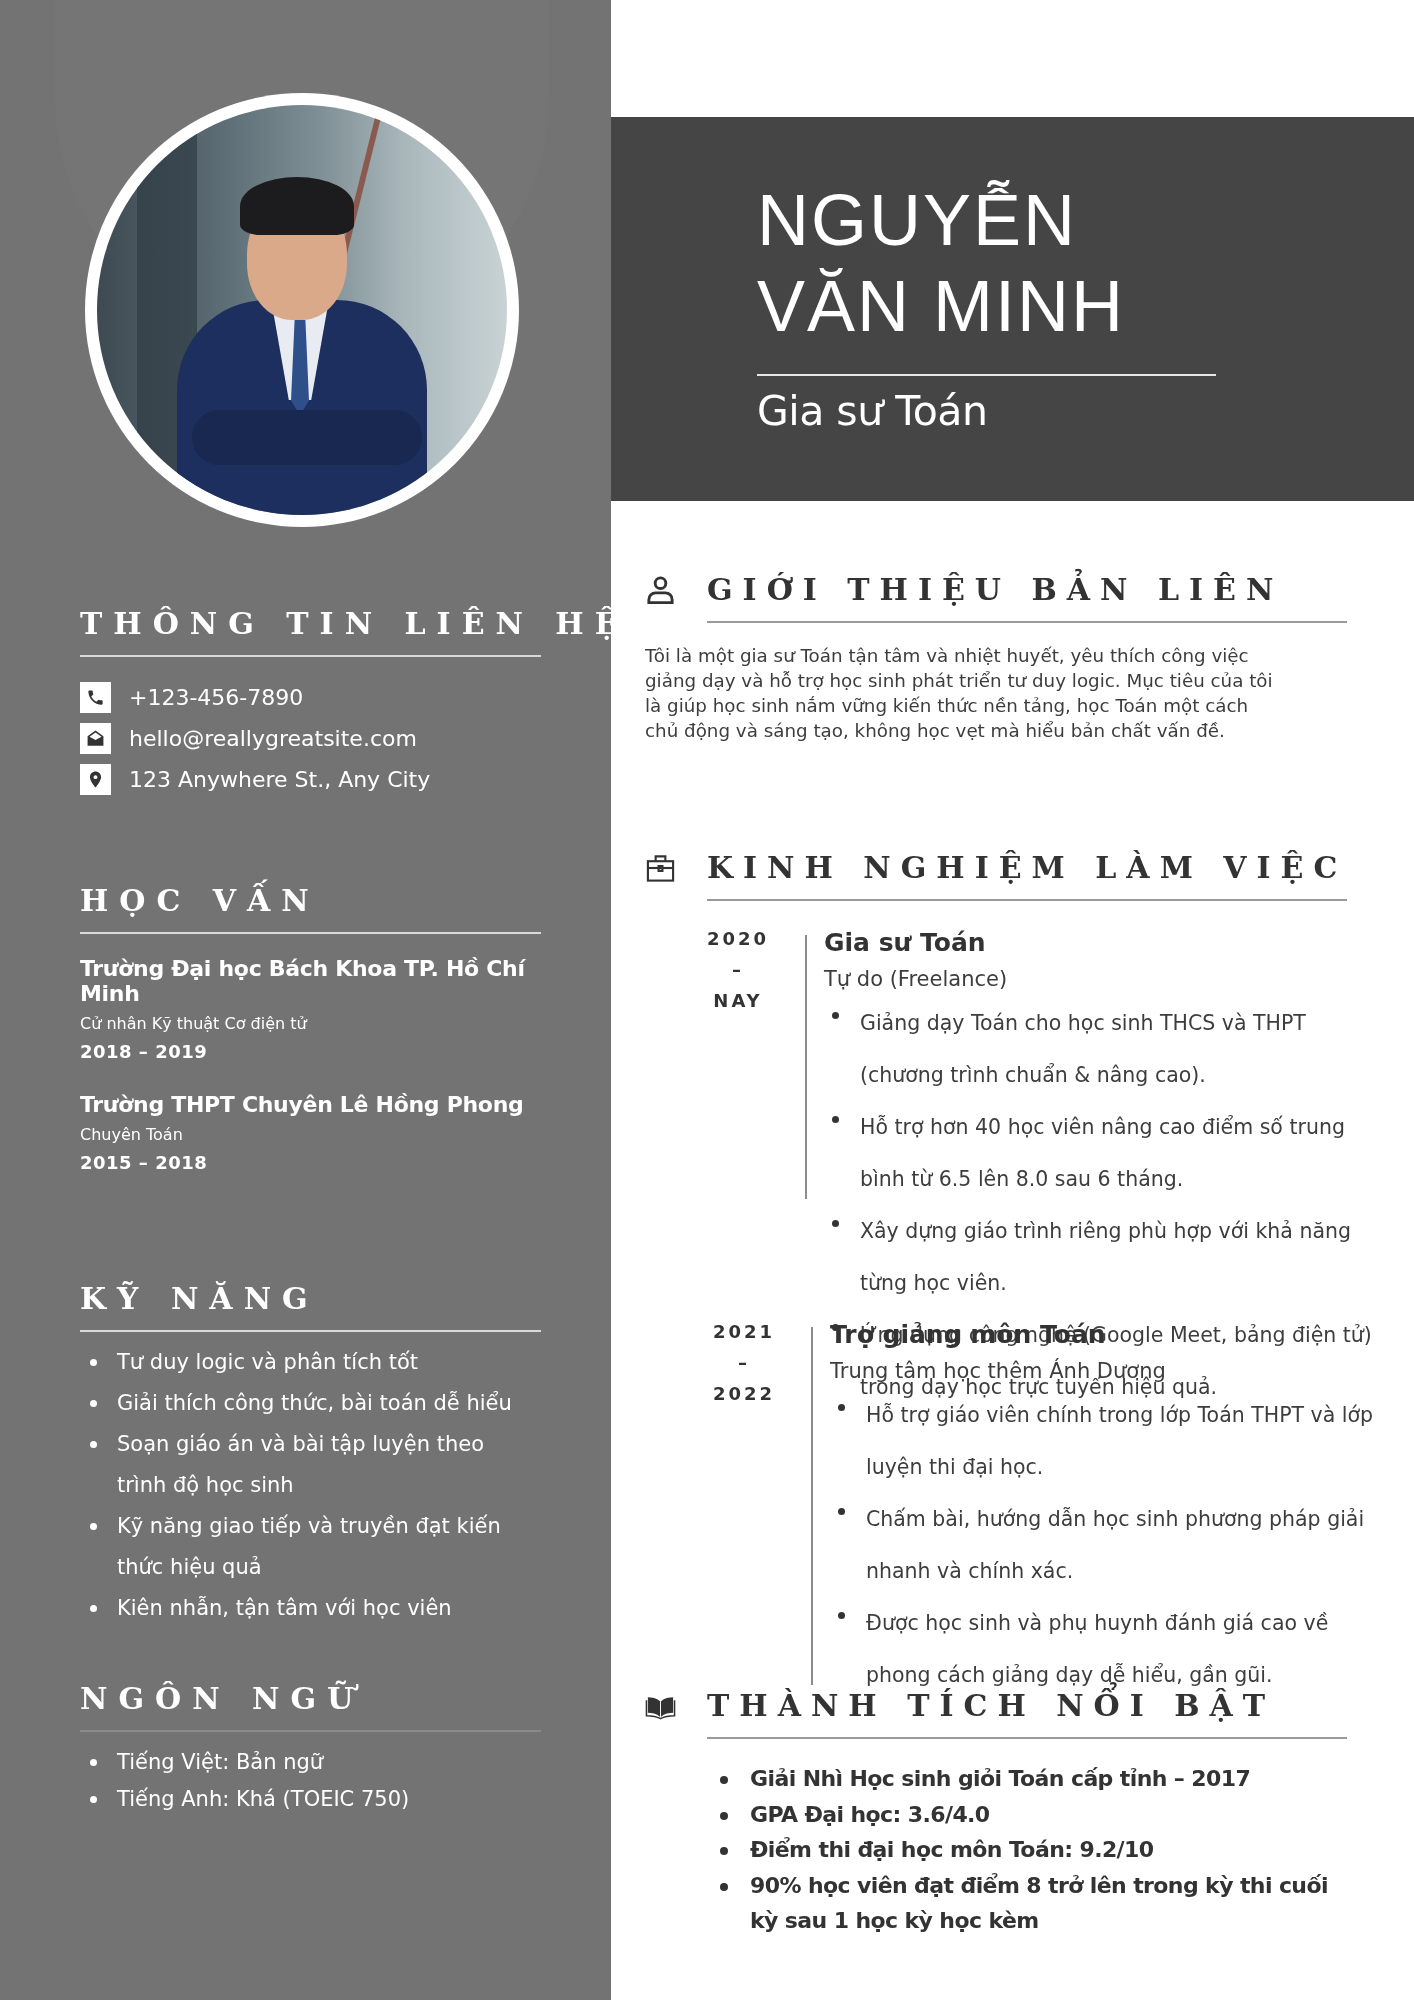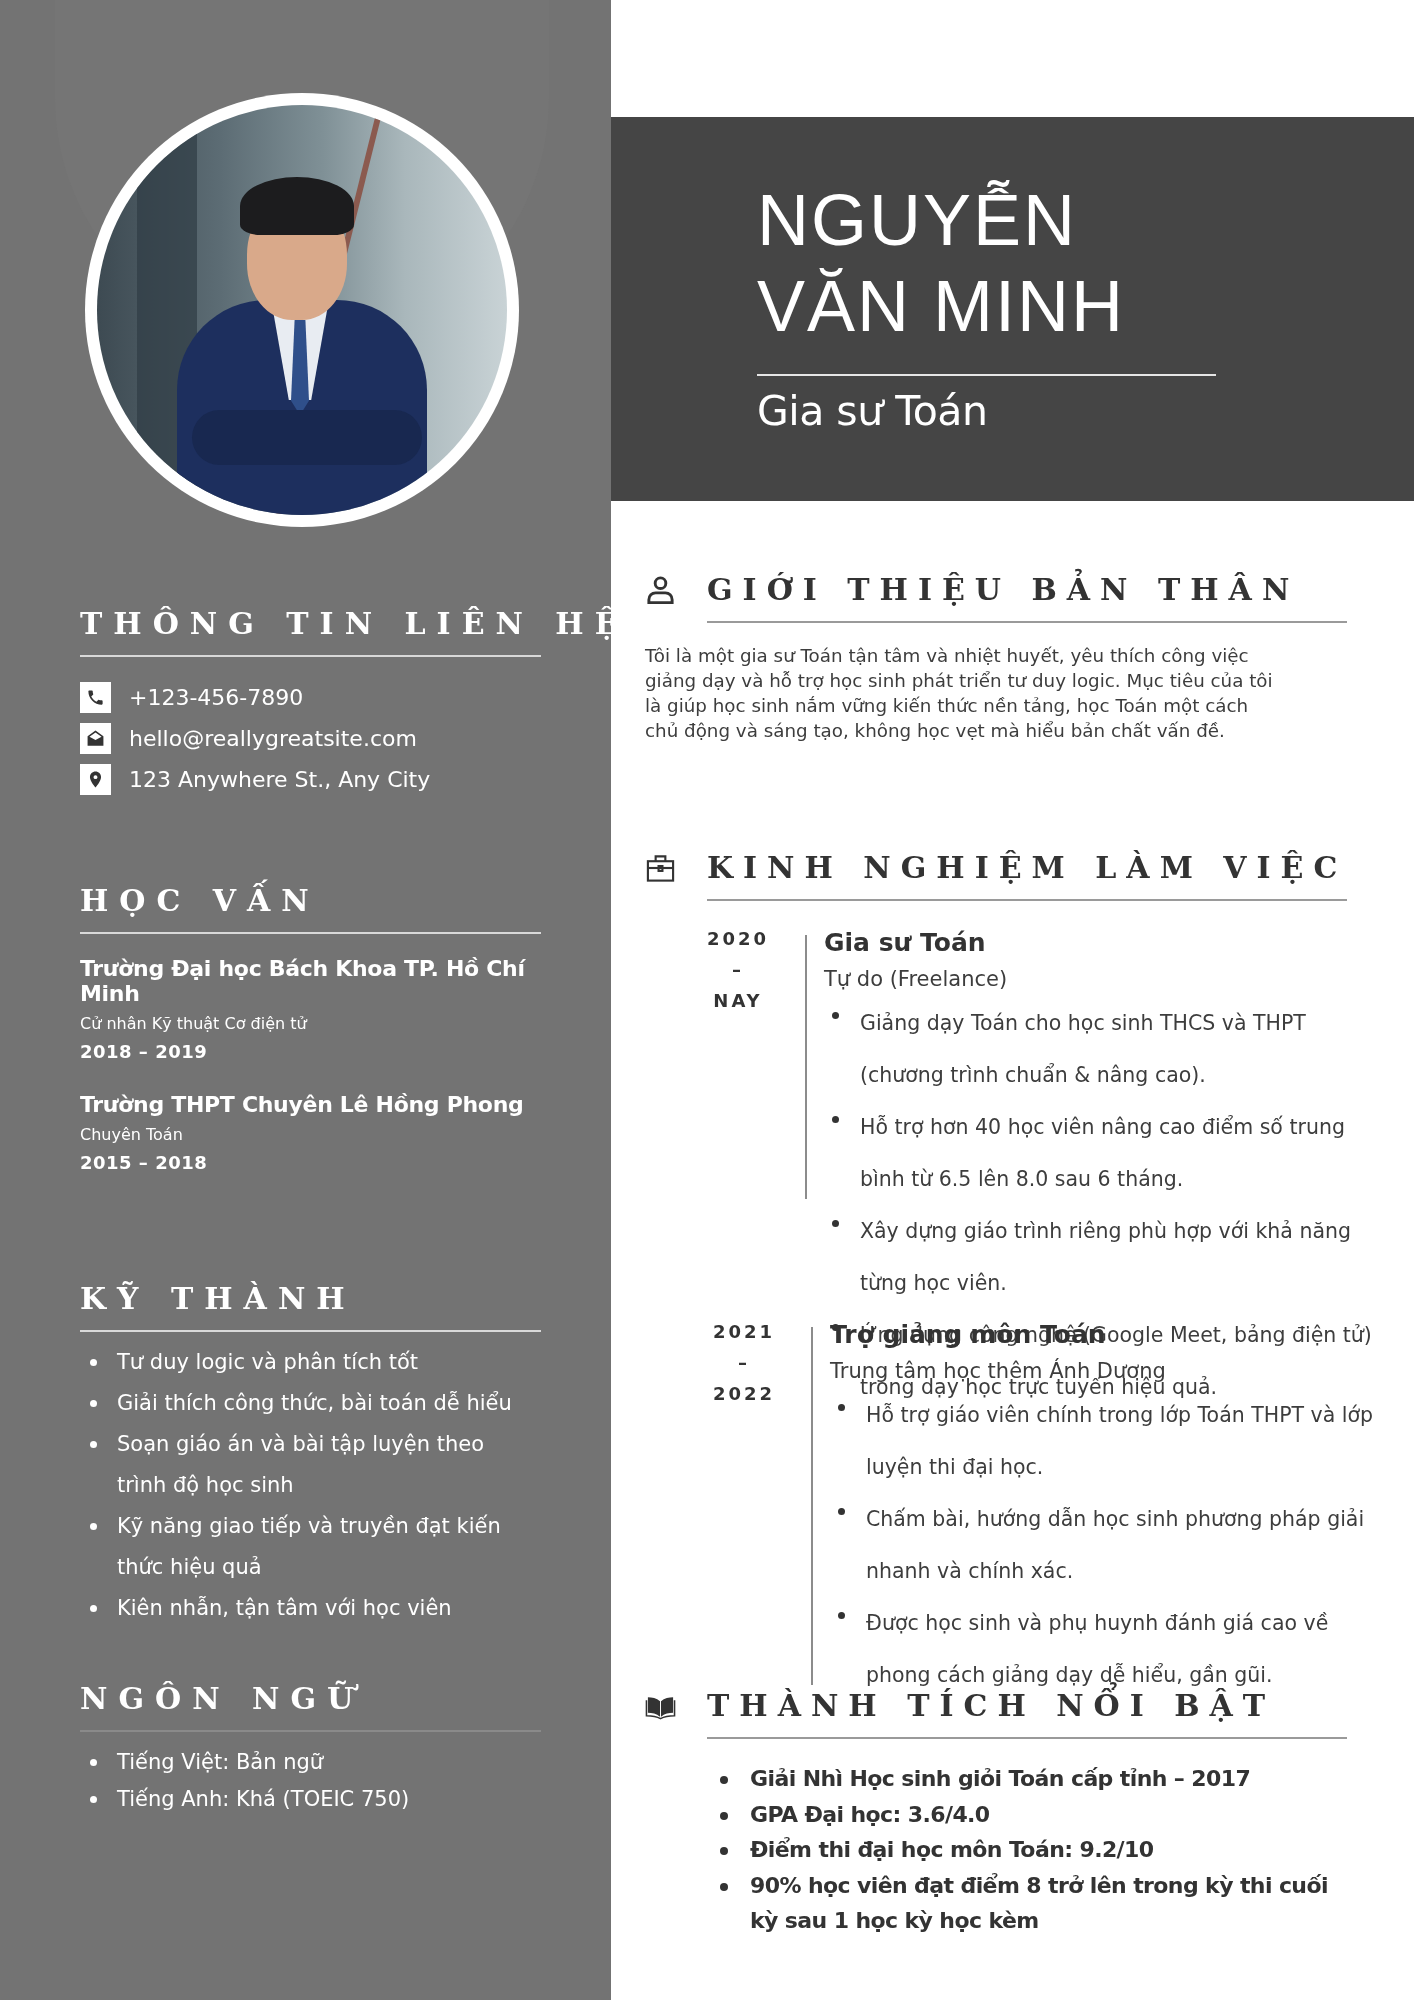--- a/index.html
+++ b/index.html
@@ -137,21 +137,21 @@
       <div class="edu-years">2018 – 2019</div>
     </div>
     <div class="edu-item" style="margin-top:30px">
       <div class="edu-school">Trường THPT Chuyên Lê Hồng Phong</div>
       <div class="edu-degree">Chuyên Toán</div>
       <div class="edu-years">2015 – 2018</div>
     </div>
   </section>
 
   <section class="side-section" style="top:1281px">
-    <h2 class="side-heading">KỸ THÀNH</h2>
+    <h2 class="side-heading">KỸ NĂNG</h2>
     <div class="side-rule"></div>
     <ul class="side-list" style="margin-top:10px">
       <li>Tư duy logic và phân tích tốt</li>
       <li>Giải thích công thức, bài toán dễ hiểu</li>
       <li style="width:430px">Soạn giáo án và bài tập luyện theo trình độ học sinh</li>
       <li style="width:430px">Kỹ năng giao tiếp và truyền đạt kiến thức hiệu quả</li>
       <li>Kiên nhẫn, tận tâm với học viên</li>
     </ul>
   </section>
 
@@ -175,21 +175,21 @@
 </header>
 
 <section class="main-section" style="top:572px">
   <div class="main-head">
     <span class="main-icon">
       <svg viewBox="0 0 32 32" fill="none" stroke="#333" stroke-width="3">
           <circle cx="16" cy="9" r="5.5"></circle>
           <path d="M4 29v-3c0-4 3-7 7-7h10c4 0 7 3 7 7v3z"></path>
         </svg>
     </span>
-    <h2 class="main-heading">GIỚI THIỆU BẢN THÂN</h2>
+    <h2 class="main-heading">GIỚI THIỆU BẢN LIÊN</h2>
   </div>
   <div class="main-rule"></div>
   <p class="about-text">Tôi là một gia sư Toán tận tâm và nhiệt huyết, yêu thích công việc giảng dạy và hỗ trợ học sinh phát triển tư duy logic. Mục tiêu của tôi là giúp học sinh nắm vững kiến thức nền tảng, học Toán một cách chủ động và sáng tạo, không học vẹt mà hiểu bản chất vấn đề.</p>
 </section>
 
 <section class="main-section" style="top:850px">
   <div class="main-head">
     <span class="main-icon">
       <svg viewBox="0 0 32 32" fill="none" stroke="#333" stroke-width="2.2">
           <rect x="3" y="9" width="26" height="20"></rect>

